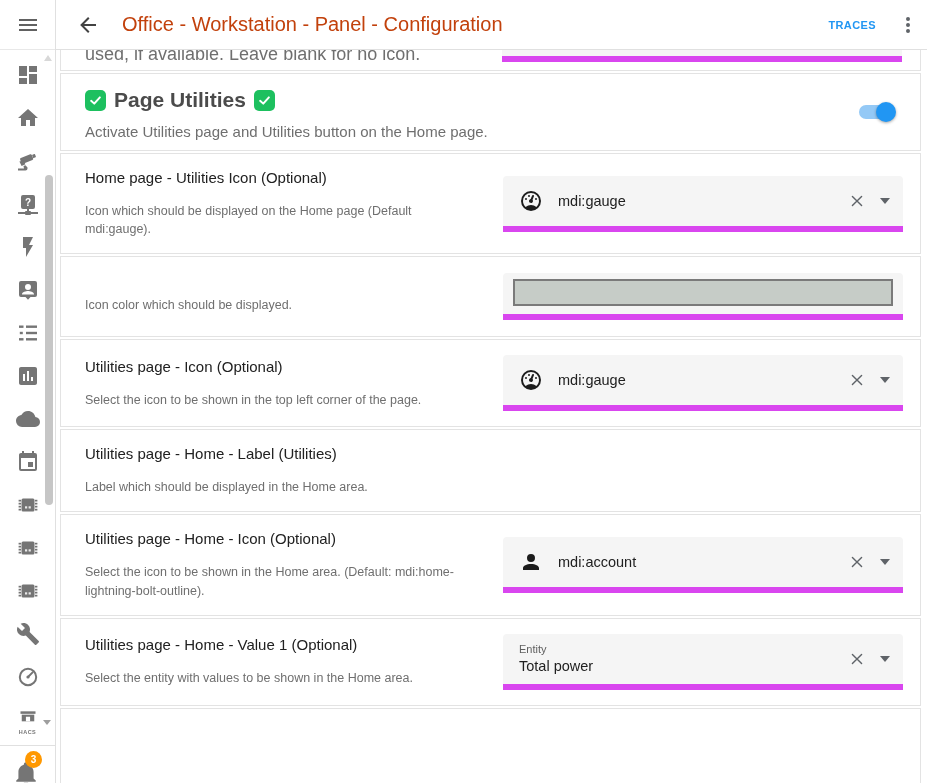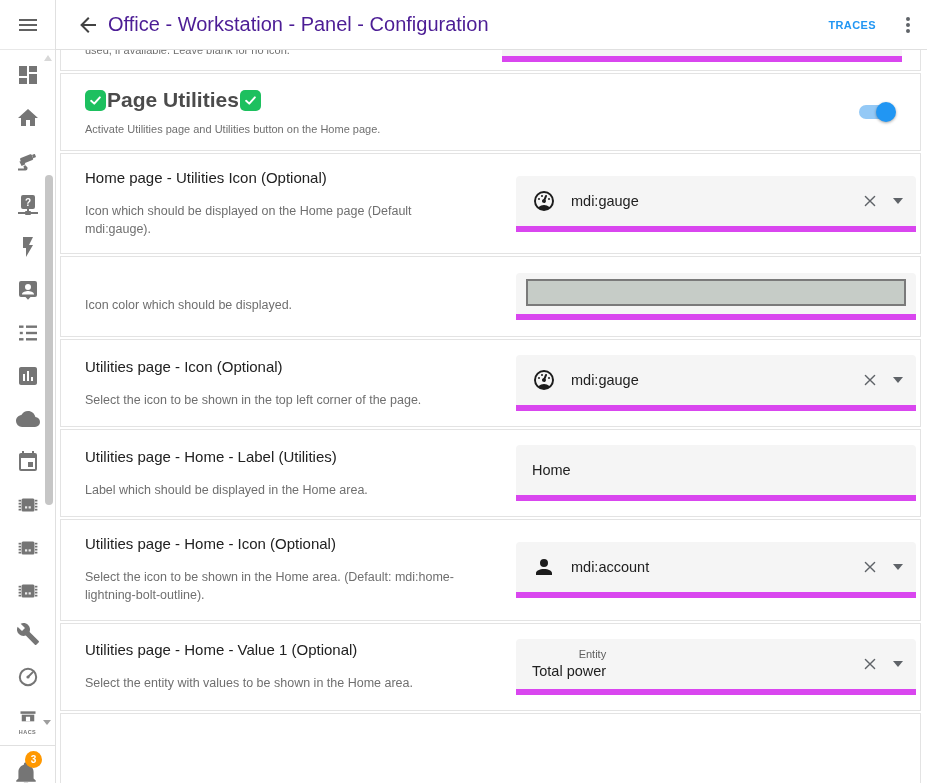--- a/index.html
+++ b/index.html
@@ -33,63 +33,63 @@
                border-top:1px solid #e0e0e0; overflow:hidden; cursor:pointer; }
   .bell { position:absolute; left:13px; top:14px; width:26px; height:26px; fill:#757575; }
   .badge { position:absolute; left:25px; top:5px; width:17px; height:17px; border-radius:50%;
            background:var(--badge,#ff9800); color:#fff; font-size:10px; font-weight:bold;
            display:flex; align-items:center; justify-content:center; }
 
   
   .header { position:absolute; left:56px; top:0; right:0; height:50px; background:#fff;
             border-bottom:1px solid #e0e0e0; display:flex; align-items:center; z-index:5; }
   .back-btn { margin-left:20px; width:24px; height:24px; fill:#424242; cursor:pointer; flex:none; }
-  .title { margin-left:8px; font-size:20px; color:#4c1d95; white-space:nowrap; }
+  .title { margin-left:22px; font-size:20px; color:#c2410c; white-space:nowrap; }
   .hspace { flex:1; }
   .traces-btn { color:var(--accent,#2196f3); font-size:11px; font-weight:bold;
                 letter-spacing:.4px; margin-right:20px; cursor:pointer; }
   .kebab { width:24px; height:24px; fill:#5f6368; margin-right:7px; cursor:pointer; flex:none; }
 
   
   .content { position:absolute; left:60px; top:50px; width:861px; bottom:0; overflow:hidden; }
   .card { background:#fff; border:1px solid #e3e3e3; margin-bottom:2px; }
 
   .clipped { height:21px; position:relative; overflow:hidden; border-top:none; }
-  .clip-desc { position:absolute; left:24px; top:-6px; font-size:11px; color:#6f6f6f; white-space:nowrap; }
+  .clip-desc { position:absolute; left:24px; top:-6px; font-size:18px; color:#6f6f6f; white-space:nowrap; }
   .clipfield { position:absolute !important; right:18px; top:-44px; width:400px; }
 
   .section-card { position:relative; padding:14px 24px 16px 24px; height:78px; }
-  .section-title { display:flex; align-items:center; gap:1px; font-size:21px;
+  .section-title { display:flex; align-items:center; gap:8px; font-size:21px;
                    font-weight:bold; color:#4b4b4b; }
   .chk { width:21px; height:21px; border-radius:5px; background:var(--checkmark,#1dc05f);
          display:inline-flex; align-items:center; justify-content:center; flex:none; }
   .chk svg { width:15px; height:15px; }
-  .section-desc { margin-top:11px; font-size:11px; color:#6f6f6f; }
+  .section-desc { margin-top:11px; font-size:15px; color:#6f6f6f; }
   .toggle { position:absolute; right:27px; top:50%; margin-top:-7px; width:34px; height:14px;
             border-radius:7px; background:var(--toggle-track,#94c9f6); cursor:pointer; }
   .toggle-thumb { position:absolute; right:-3px; top:-3px; width:20px; height:20px;
                   border-radius:50%; background:var(--accent,#2196f3);
                   box-shadow:0 1px 3px rgba(0,0,0,.35); }
 
   .row { display:flex; align-items:center; justify-content:space-between;
-         padding:15px 4px 15px 24px; min-height:81px; }
+         padding:15px 17px 15px 24px; min-height:81px; }
   .row-text { width:406px; padding-right:12px; }
   .row-label { font-size:15px; color:#212121; margin-bottom:5px; }
   .row-desc { font-size:12.5px; color:#6f6f6f; line-height:1.45;margin-top:16px; }
   .row-field { width:400px; flex:none; }
 
   .field { background:#f5f5f5; border-radius:4px 4px 0 0; border-bottom:6px solid #d946ef;
            height:56px; display:flex; align-items:center; padding:0 13px 0 16px; cursor:pointer; }
   .fi { width:24px; height:24px; margin-right:15px; flex:none; }
   .fval { font-size:14.5px; color:#212121; white-space:nowrap; }
   .spacer { flex:1; }
   .xicon { width:20px; height:20px; margin-right:13px; flex:none; cursor:pointer; }
   .caret { width:0; height:0; border-left:5px solid transparent; border-right:5px solid transparent;
            border-top:6px solid #5f6368; flex:none; cursor:pointer; }
-  .estack { display:flex; flex-direction:column; gap:3px;text-align:right; }
+  .estack { display:flex; flex-direction:column; gap:3px; }
   .elabel { font-size:11px; color:#5f5f5f; }
   .colorf { display:block; height:47px; padding:6px 10px 8px 10px; }
   .swatch { width:100%; height:100%; border:2px solid var(--swatch-border,#7a7a7a); cursor:pointer; }
 </style>
 </head>
 <body>
 
 <div class="app">
 
   <aside class="sidebar">
@@ -322,25 +322,20 @@
               </svg>
               <span class="caret"></span>
             </div>
           </div>
         </div>
         <div class="card row">
           <div class="row-text">
             <div class="row-label">Utilities page - Home - Label (Utilities)</div>
             <div class="row-desc">Label which should be displayed in the Home area.</div>
           </div>
-          <div class="row-field">
-            <div class="field">
-              <span class="fval">Home</span>
-            </div>
-          </div>
         </div>
         <div class="card row">
           <div class="row-text">
             <div class="row-label">Utilities page - Home - Icon (Optional)</div>
             <div class="row-desc">Select the icon to be shown in the Home area. (Default: mdi:home-lightning-bolt-outline).</div>
           </div>
           <div class="row-field">
             <div class="field">
               <svg class="fi" viewBox="0 0 24 24">
                 <path fill="#1c1c1c" d="M12,4A4,4 0 0,1 16,8A4,4 0 0,1 12,12A4,4 0 0,1 8,8A4,4 0 0,1 12,4M12,14C16.42,14 20,15.79 20,18V20H4V18C4,15.79 7.58,14 12,14Z"></path>

